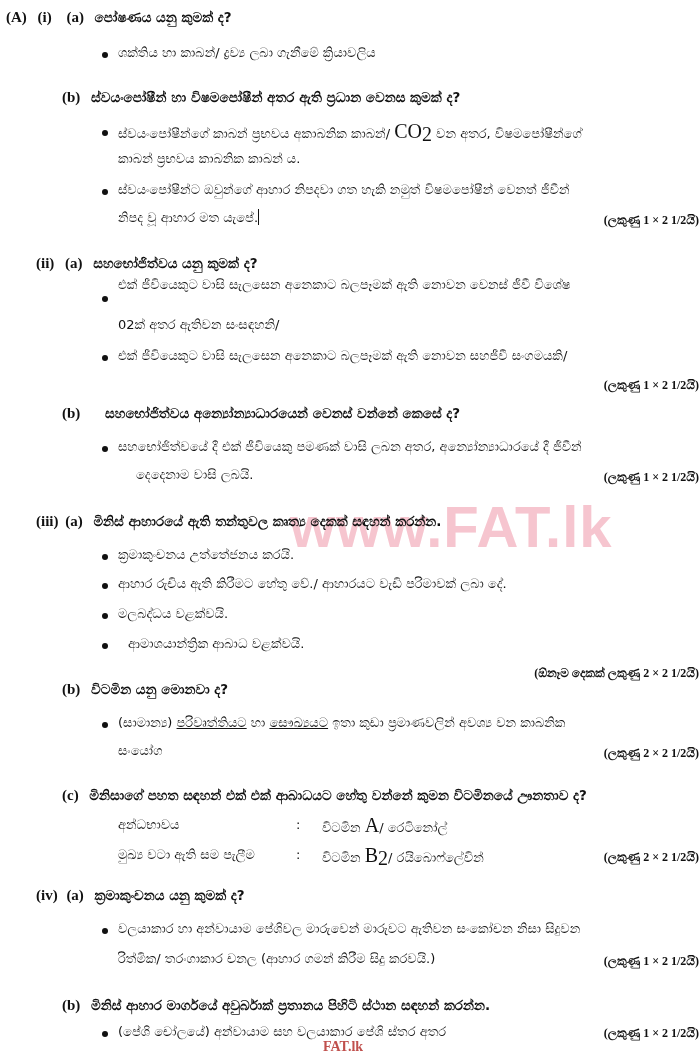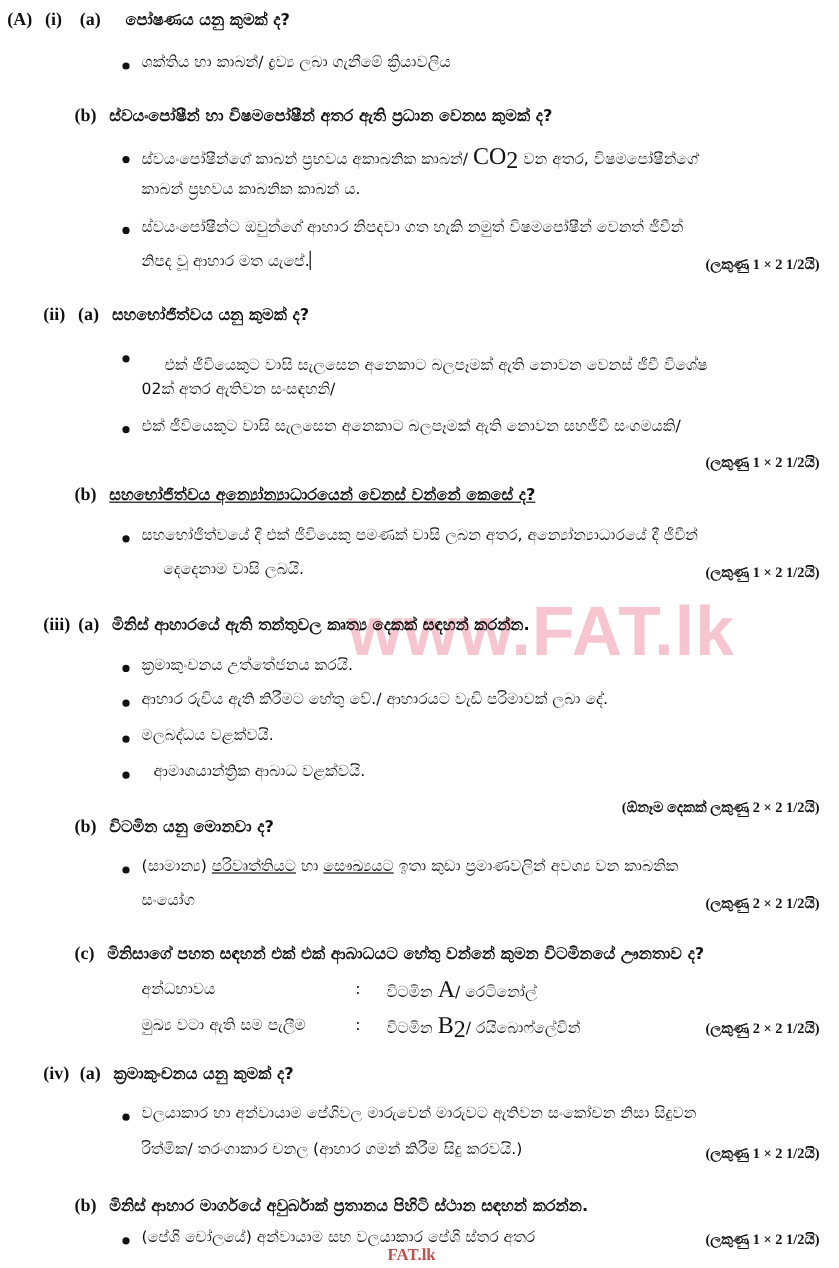--- a/index.html
+++ b/index.html
@@ -33,21 +33,21 @@
     }
     .bullet {
       position: absolute;
       width: 6px;
       height: 6px;
       border-radius: 50%;
       background: #111;
     }
     .marks {
       position: absolute;
-      right: 16px;
+      right: 0;
       font-family: "Liberation Serif", serif;
       font-weight: bold;
       font-size: 12px;
       line-height: 16px;
       white-space: nowrap;
       padding-left: 10px;
     }
     .ul { text-decoration: underline; }
     .sub { font-size: 9px; vertical-align: -3px; }
     .latin { font-family: "Liberation Serif", serif; font-size: 20px; }
@@ -85,21 +85,21 @@
 <body>
 
 <div class="watermark">www.FAT.lk</div>
 
 <div class="content">
 
   <div class="line q" style="left:6px; top:8px;">
     <span class="lbl">(A)</span>
     <span class="lbl" style="margin-left:6px;">(i)</span>
     <span class="lbl" style="margin-left:10px;">(a)</span>
-    <span style="margin-left:16px;">පෝෂණය යනු කුමක් ද?</span>
+    <span style="margin-left:6px;">පෝෂණය යනු කුමක් ද?</span>
   </div>
   <div class="bullet" style="left:102px; top:52px;"></div>
   <div class="line" style="left:118px; top:44px;">ශක්තිය හා කාබන්/ ද්‍රව්‍ය ලබා ගැනීමේ ක්‍රියාවලිය</div>
 
   <div class="line q" style="left:62px; top:88px;">
     <span class="lbl">(b)</span>
     <span style="margin-left:6px;">ස්වයංපෝෂීන් හා විෂමපෝෂීන් අතර ඇති ප්‍රධාන වෙනස කුමක් ද?</span>
   </div>
   <div class="bullet" style="left:102px; top:130px;"></div>
   <div class="line" style="left:118px; top:122px;">
@@ -112,29 +112,29 @@
     <span>නිපද වූ ආහාර මත යැපේ.</span><span class="cursor"></span>
   </div>
   <div class="marks" style="top:212px;">(ලකුණු 1 × 2 1/2යි)</div>
 
   <div class="line q" style="left:36px; top:254px;">
     <span class="lbl">(ii)</span>
     <span class="lbl" style="margin-left:6px;">(a)</span>
     <span style="margin-left:6px;">සහභෝජිත්වය යනු කුමක් ද?</span>
   </div>
   <div class="bullet" style="left:102px; top:296px;"></div>
-  <div class="line" style="left:118px; top:296px;margin-left:19px;">එක් ජීවියෙකුට වාසි සැලසෙන අනෙකාට බලපෑමක් ඇති නොවන වෙනස් ජීවී විශේෂ</div>
+  <div class="line" style="left:118px; top:276px;">එක් ජීවියෙකුට වාසි සැලසෙන අනෙකාට බලපෑමක් ඇති නොවන වෙනස් ජීවී විශේෂ</div>
   <div class="line" style="left:118px; top:316px;">02ක් අතර ඇතිවන සංසඳහනි/</div>
   <div class="bullet" style="left:102px; top:355px;"></div>
   <div class="line" style="left:118px; top:347px;">එක් ජීවියෙකුට වාසි සැලසෙන අනෙකාට බලපෑමක් ඇති නොවන සහජීවී සංගමයකි/</div>
   <div class="marks" style="top:377px;">(ලකුණු 1 × 2 1/2යි)</div>
 
   <div class="line q" style="left:62px; top:404px;">
     <span class="lbl">(b)</span>
-    <span style="margin-left:6px;text-decoration:underline;">සහභෝජිත්වය අන්‍යෝන්‍යාධාරයෙන් වෙනස් වන්නේ කෙසේ ද?</span>
+    <span style="margin-left:20px;">සහභෝජිත්වය අන්‍යෝන්‍යාධාරයෙන් වෙනස් වන්නේ කෙසේ ද?</span>
   </div>
   <div class="bullet" style="left:102px; top:446px;"></div>
   <div class="line" style="left:118px; top:438px;">සහභෝජිත්වයේ දී එක් ජීවියෙකු පමණක් වාසි ලබන අතර, අන්‍යෝන්‍යාධාරයේ දී ජීවීන්</div>
   <div class="line" style="left:118px; top:466px;margin-left:18px;">දෙදෙනාම වාසි ලබයි.</div>
   <div class="marks" style="top:469px;">(ලකුණු 1 × 2 1/2යි)</div>
 
   <div class="line q" style="left:36px; top:512px;">
     <span class="lbl">(iii)</span>
     <span class="lbl" style="margin-left:2px;">(a)</span>
     <span style="margin-left:6px;">මිනිස් ආහාරයේ ඇති තන්තුවල කෘත්‍ය දෙකක් සඳහන් කරන්න.</span>

